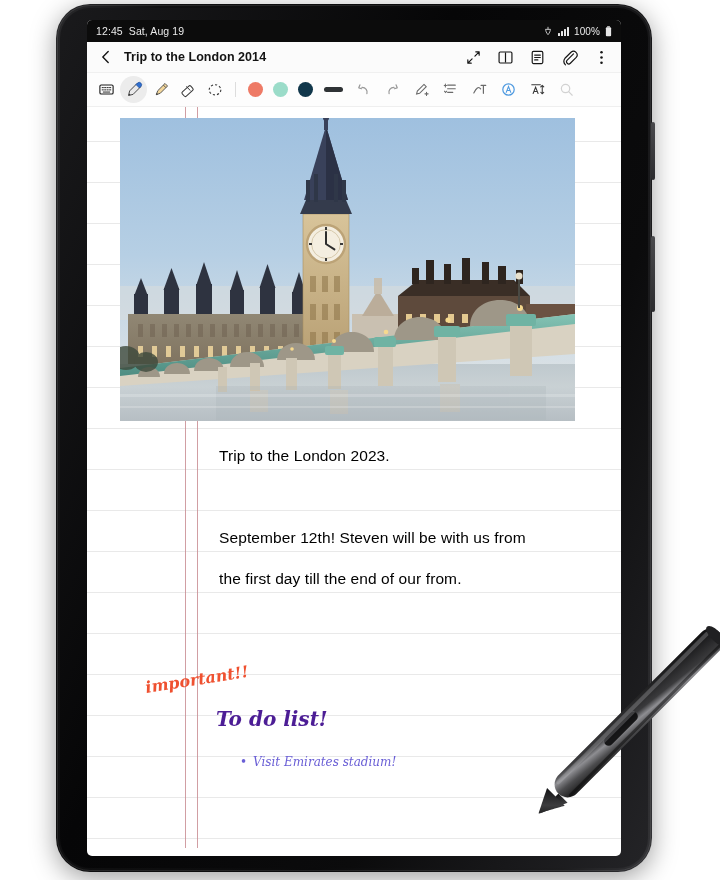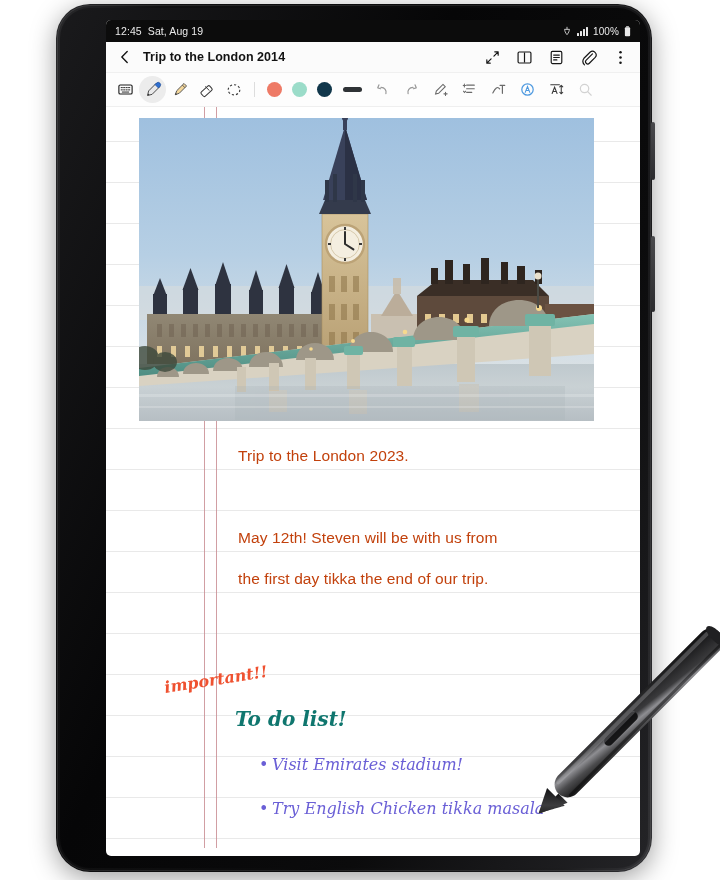--- a/index.html
+++ b/index.html
@@ -23,21 +23,21 @@
     border:1px solid rgba(255,255,255,.10);pointer-events:none;
   }
   .side-btn{position:absolute;right:-3px;width:4px;border-radius:2px;
     background:linear-gradient(180deg,#4a4a4d,#2b2b2e);}
   .side-btn.b1{top:118px;height:58px;}
   .side-btn.b2{top:232px;height:76px;}
 
   
   .screen{
     position:absolute;left:31px;top:16px;width:534px;height:836px;
-    background:#fff;border-radius:5px;overflow:hidden;margin-left:19px;
+    background:#fff;border-radius:5px;overflow:hidden;
   }
 
   
   .statusbar{
     height:22px;background:#0c0c0c;color:#eaeaea;
     display:flex;align-items:center;padding:0 9px;font-size:10.5px;letter-spacing:.1px;
   }
   .statusbar .sb-left{display:flex;gap:6px;align-items:center;}
   .statusbar .sb-right{margin-left:auto;display:flex;gap:5px;align-items:center;font-size:10px;}
   .sb-ico{display:inline-flex;align-items:center;}
@@ -77,29 +77,29 @@
   .margin2{position:absolute;top:0;bottom:0;width:1px;background:#c98d93;opacity:.85;}
 
   
   .photo{
     position:absolute;left:33px;top:11px;width:455px;height:303px;
     overflow:hidden;background:#9fc0dd;
   }
   .photo svg{display:block;width:100%;height:100%;}
 
   
-  .typed{position:absolute;left:132px;color:#c2410c;font-size:15.5px;
+  .typed{position:absolute;left:132px;color:#000000;font-size:15.5px;
     letter-spacing:.1px;white-space:nowrap;}
 
   
   .hand{position:absolute;font-family:"DejaVu Serif",serif;font-style:italic;white-space:nowrap;}
   .hw-important{left:60px;top:571px;color:#ef5130;font-size:16px;font-weight:bold;
     transform:rotate(-9deg);transform-origin:left bottom;}
-  .hw-title{left:129px;top:600px;color:#0f766e;font-size:20px;font-weight:bold;}
-  .hw-li{left:153px;color:#6a5fd6;font-size:16px;}
+  .hw-title{left:129px;top:600px;color:#4c1d95;font-size:20px;font-weight:bold;}
+  .hw-li{left:153px;color:#6a5fd6;font-size:12px;}
   .hw-li .bul{display:inline-block;width:13px;color:#6a5fd6;}
 
   
   .spen{position:absolute;left:519px;top:588px;width:240px;height:250px;pointer-events:none;}
   .spen svg{display:block;overflow:visible;}
 </style>
 </head>
 <body>
 
 <div class="stage">
@@ -506,32 +506,29 @@
             </g>
 
             <g fill="#3E4A3C" opacity=".8">
               <ellipse cx="6" cy="240" rx="14" ry="12"></ellipse>
               <ellipse cx="26" cy="244" rx="12" ry="10"></ellipse>
             </g>
           </svg>
         </div>
 
         <div class="typed" style="top:340px">Trip to the London 2023.</div>
-        <div class="typed" style="top:422px">May 12th! Steven will be with us from</div>
-        <div class="typed" style="top:463px">the first day tikka the end of our trip.</div>
+        <div class="typed" style="top:422px">September 12th! Steven will be with us from</div>
+        <div class="typed" style="top:463px">the first day till the end of our from.</div>
 
         <div class="hand hw-important">important!!</div>
 
         <div class="hand hw-title">To do list!</div>
 
         <div class="hand hw-li" style="top:648px">
           <span class="bul">•</span><span>Visit Emirates stadium!</span>
-        </div>
-        <div class="hand hw-li" style="top:692px">
-          <span class="bul">•</span><span>Try English Chicken tikka masala</span>
         </div>
       </div>
     </div>
   </div>
 
   <div class="spen">
     <svg width="240" height="250" viewBox="0 0 240 250">
       <defs>
         <linearGradient id="penbody" x1="0" y1="1" x2="1" y2="0">
           <stop offset="0%" stop-color="#121212"></stop>

